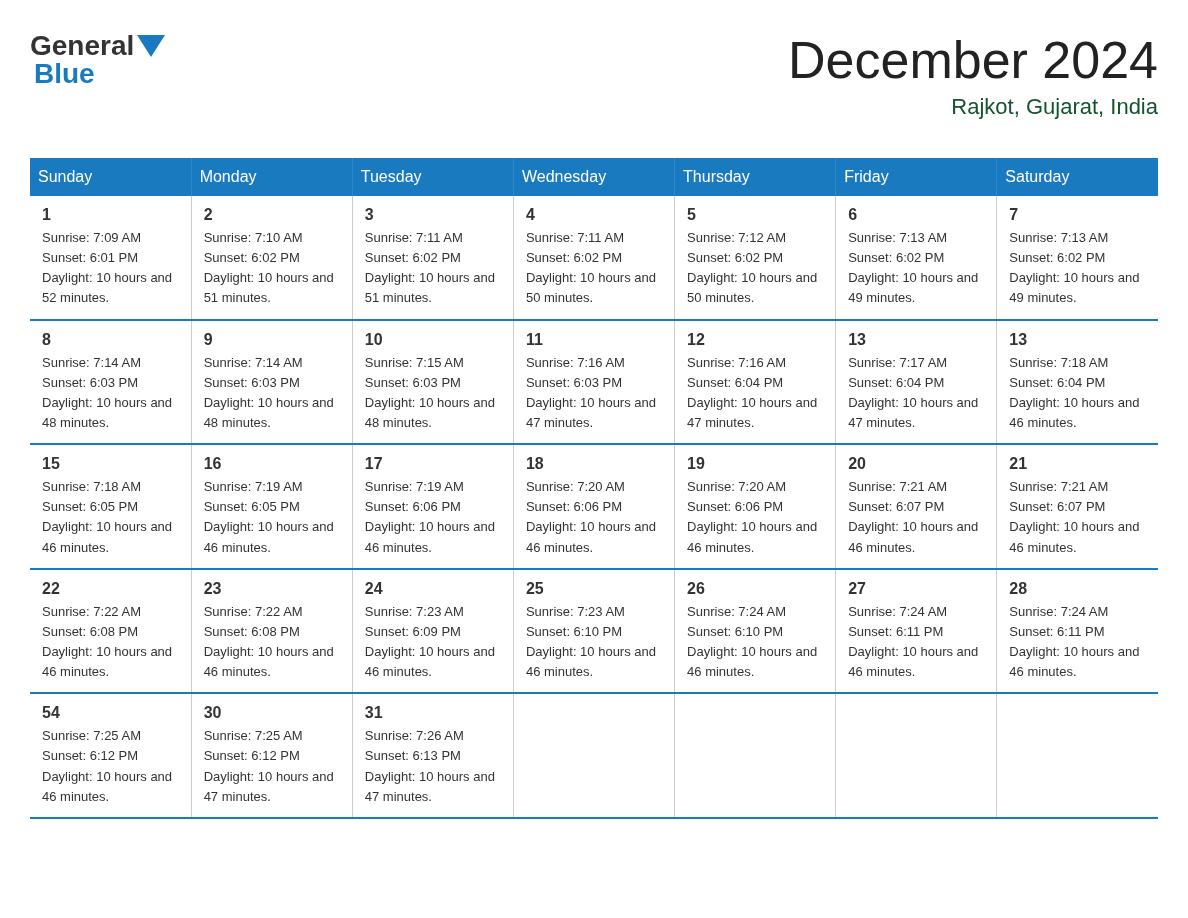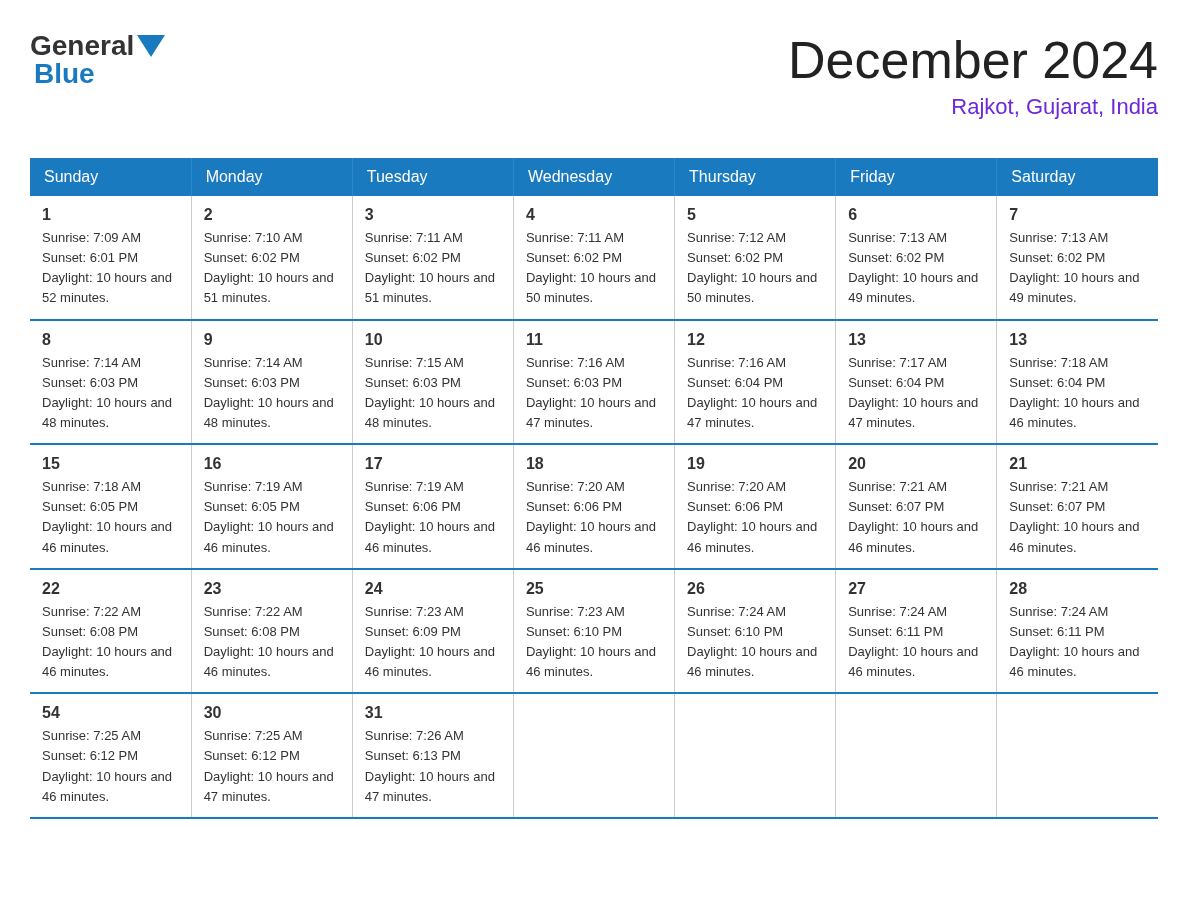--- a/index.html
+++ b/index.html
@@ -48,33 +48,33 @@
     .title-section {
       text-align: right;
     }
     .calendar-title {
       font-size: 52px;
       font-weight: normal;
       color: #222;
     }
     .calendar-subtitle {
       font-size: 22px;
-      color: #6d28d9;
+      color: #14532d;
       margin-top: 4px;
     }
     table {
       width: 100%;
       border-collapse: collapse;
     }
     thead tr {
       background-color: #1a7abf;
     }
     thead th {
       color: #fff;
-      padding: 10px 14px;
+      padding: 10px 8px;
       text-align: left;
       font-size: 16px;
       font-weight: normal;
       border-right: 1px solid #2a8acc;
     }
     thead th:last-child {
       border-right: none;
     }
     tbody tr {
       border-bottom: 2px solid #1a7abf;

